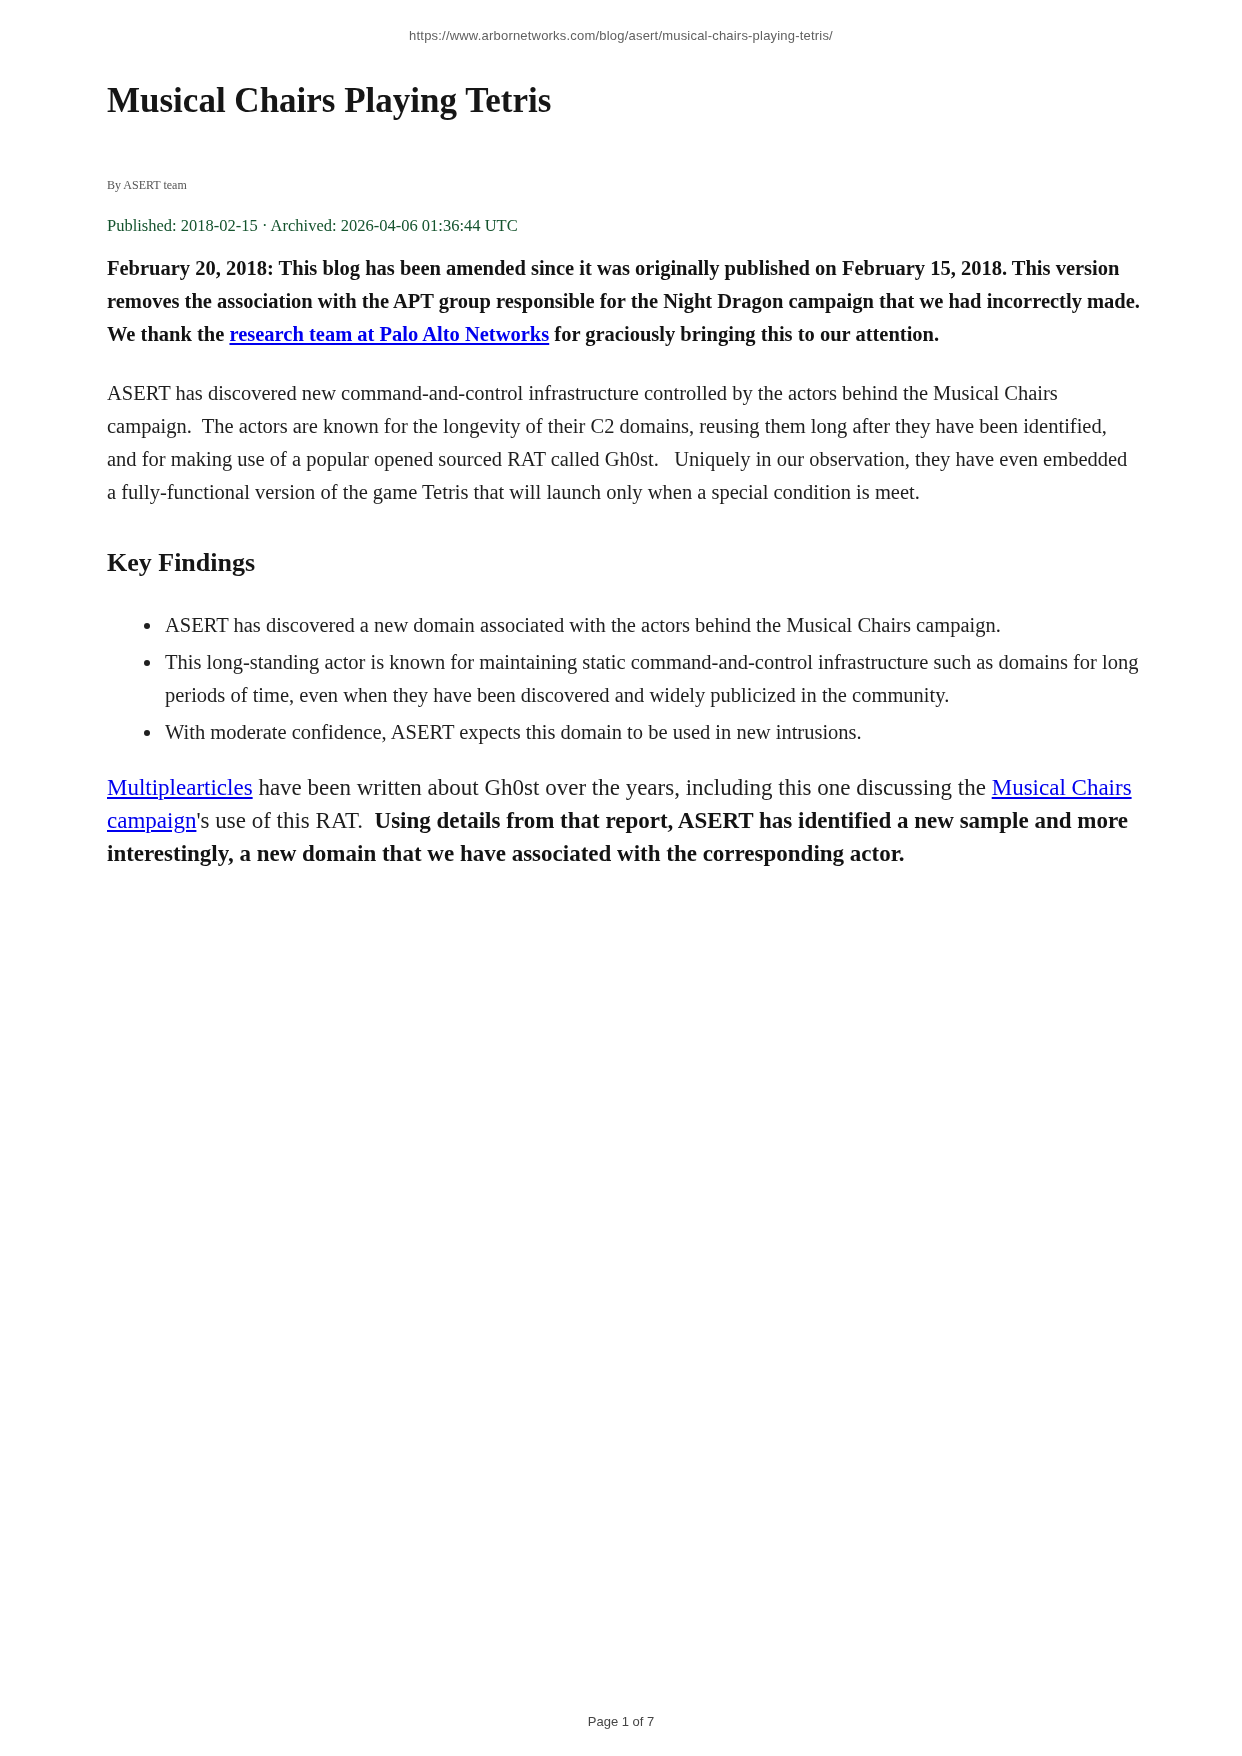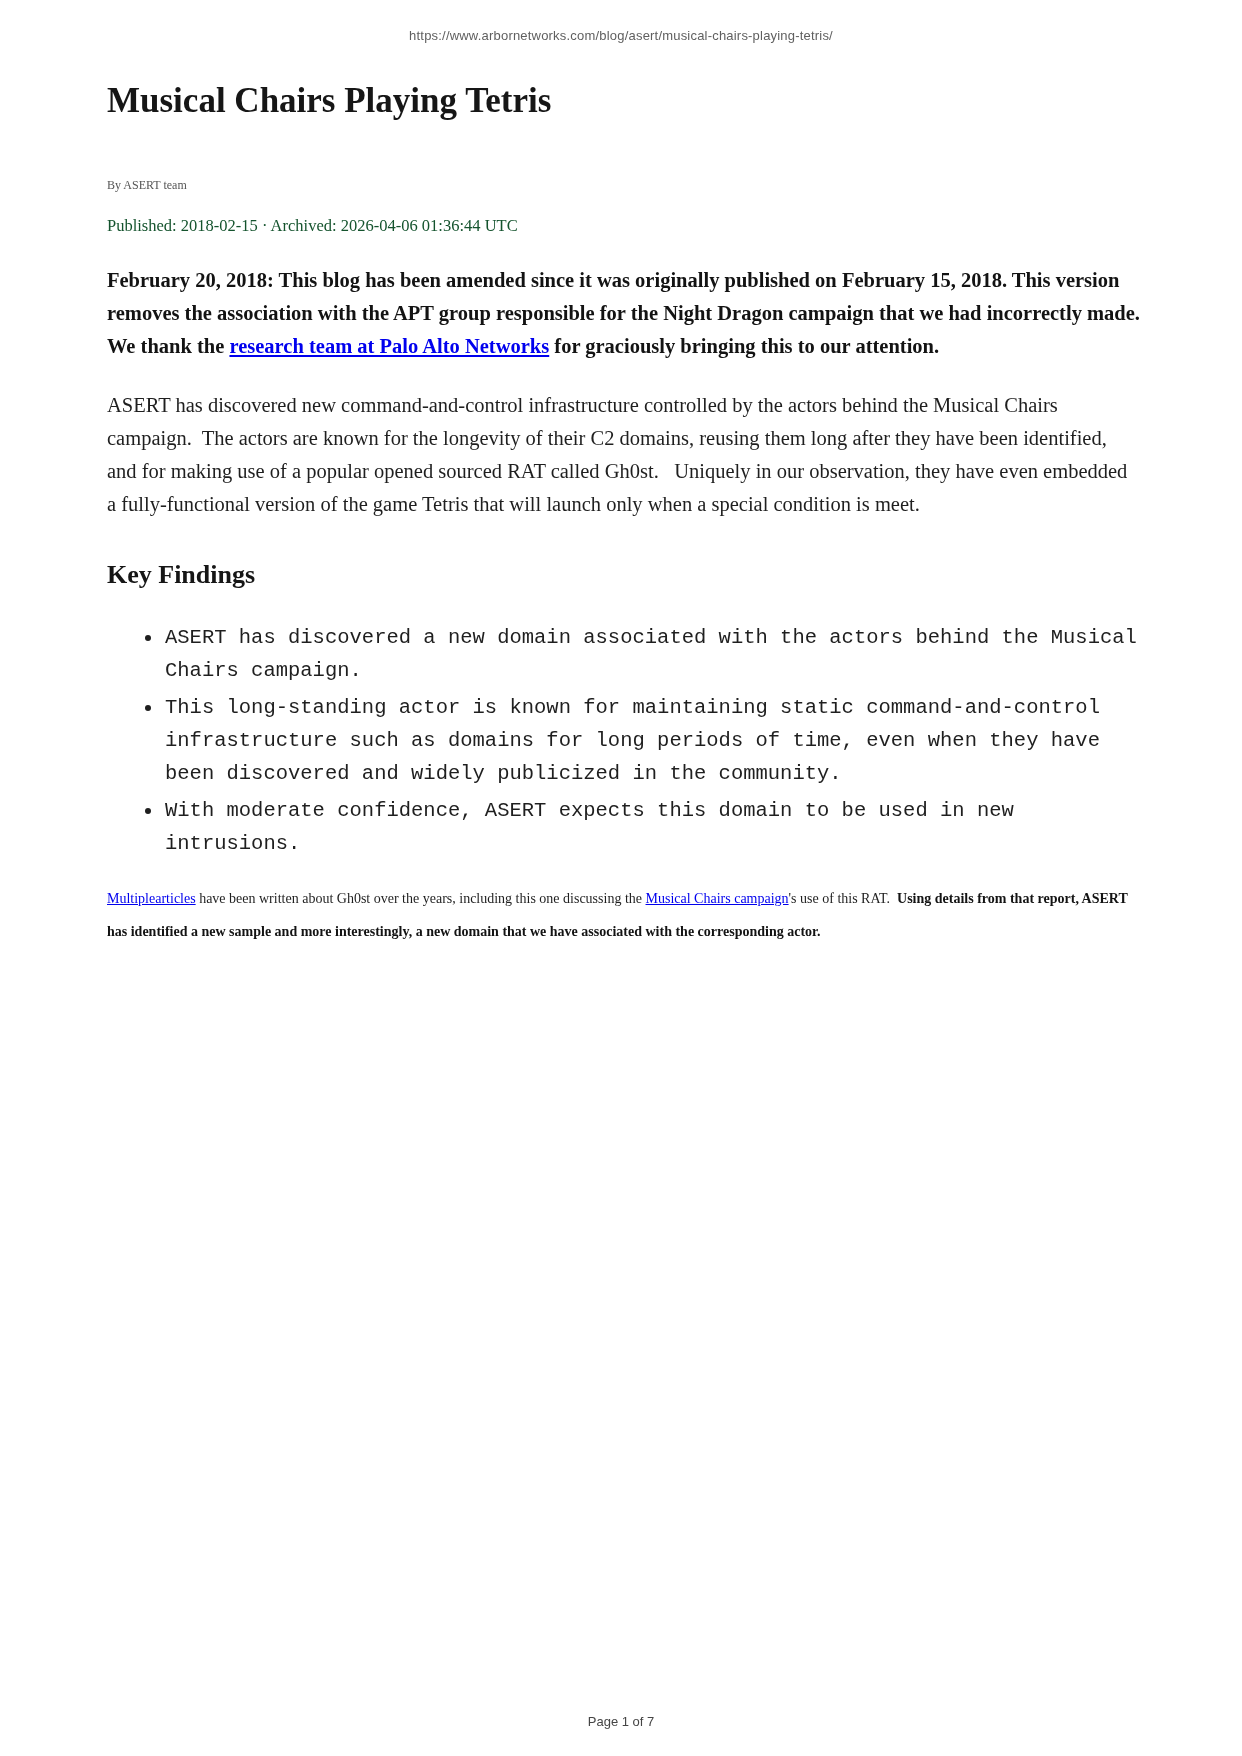--- a/index.html
+++ b/index.html
@@ -40,21 +40,21 @@
     margin-top: 56px;
     font-size: 12px;
     color: #555555;
   }
   .meta {
     margin-top: 23px;
     font-size: 16.5px;
     color: #14532d;
   }
   .amendment {
-    margin: 28px 0 0 0;
+    margin: 16px 0 0 0;
     font-size: 20.5px;
     line-height: 33px;
     font-weight: bold;
     color: #131313;
   }
   a {
     color: #0000ee;
     text-decoration: underline;
   }
   .h2 {
@@ -72,25 +72,24 @@
   ul.findings {
     margin: 30px 0 0 0;
     padding: 0 0 0 56px;
     font-size: 20.5px;
     line-height: 33px;
     list-style: disc outside;
   }
   ul.findings li {
     margin: 0 0 4px 0;
     padding-left: 2px;
-    font-family: Liberation Mono, monospace;
   }
   .closing {
     margin: 22px 0 0 0;
-    font-size: 14px;
+    font-size: 23px;
     line-height: 33px;
   }
   .closing b { color: #131313; }
   .page-footer {
     position: absolute;
     bottom: 27px;
     left: 0;
     right: 0;
     text-align: center;
     font-family: "Liberation Sans", sans-serif;

